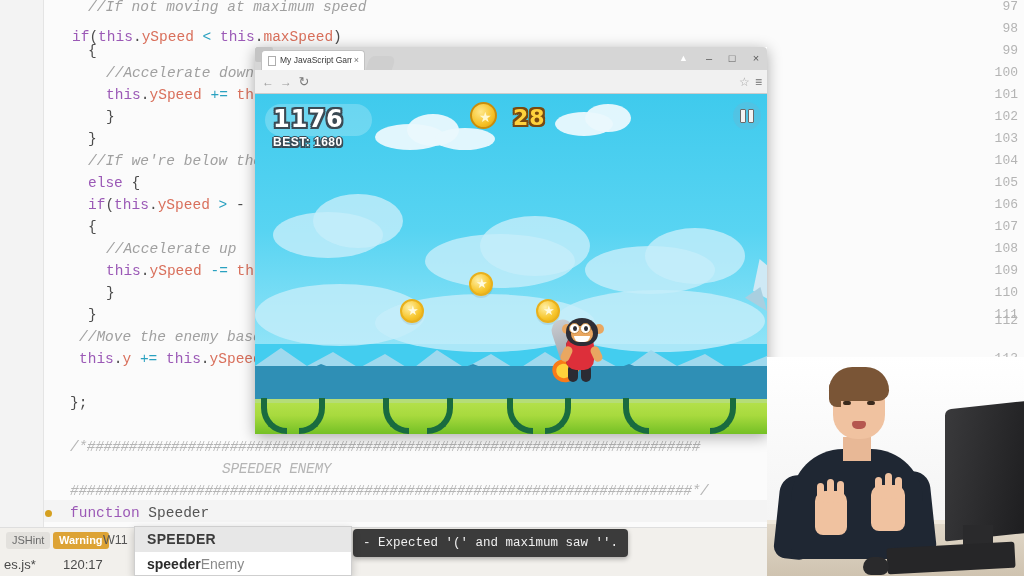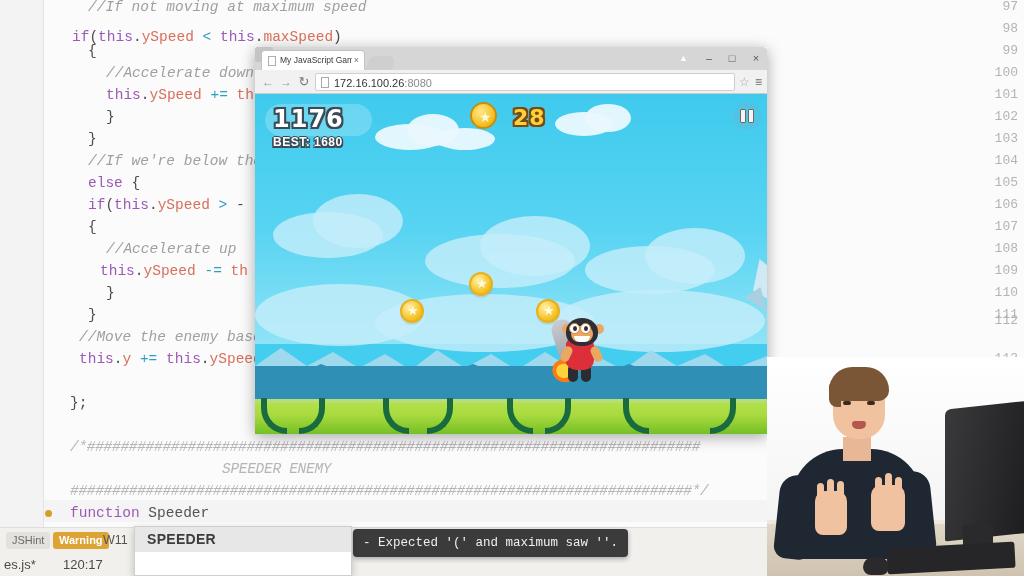--- a/index.html
+++ b/index.html
@@ -389,21 +389,21 @@
       <div class="codeline" style="top: 40px; left: 88px;"><span class="pnc">{</span></div>
       <div class="codeline" style="top: 62px; left: 106px;"><span class="cmt">//Accelerate down</span></div>
       <div class="codeline" style="top: 84px; left: 106px;"><span class="kw">this</span><span class="pnc">.</span><span class="prop">ySpeed</span><span class="pnc"> </span><span class="op">+=</span><span class="prop"> th</span></div>
       <div class="codeline" style="top: 106px; left: 106px;"><span class="pnc">}</span></div>
       <div class="codeline" style="top: 128px; left: 88px;"><span class="pnc">}</span></div>
       <div class="codeline" style="top: 150px; left: 88px;"><span class="cmt">//If we're below the</span></div>
       <div class="codeline" style="top: 172px; left: 88px;"><span class="kw">else</span><span class="pnc"> {</span></div>
       <div class="codeline" style="top: 194px; left: 88px;"><span class="kw">if</span><span class="pnc">(</span><span class="kw">this</span><span class="pnc">.</span><span class="prop">ySpeed</span><span class="pnc"> </span><span class="op">&gt;</span><span class="pnc"> -</span></div>
       <div class="codeline" style="top: 216px; left: 88px;"><span class="pnc">{</span></div>
       <div class="codeline" style="top: 238px; left: 106px;"><span class="cmt">//Accelerate up</span></div>
-      <div class="codeline" style="top: 260px; left: 100px;"><span class="kw">this</span><span class="pnc">.</span><span class="prop">ySpeed</span><span class="pnc"> </span><span class="op">-=</span><span class="prop"> th</span></div>
+      <div class="codeline" style="top: 260px; left: 106px;"><span class="kw">this</span><span class="pnc">.</span><span class="prop">ySpeed</span><span class="pnc"> </span><span class="op">-=</span><span class="prop"> th</span></div>
       <div class="codeline" style="top: 282px; left: 106px;"><span class="pnc">}</span></div>
       <div class="codeline" style="top: 304px; left: 88px;"><span class="pnc">}</span></div>
       <div class="codeline" style="top: 326px; left: 79px;"><span class="cmt">//Move the enemy base</span></div>
       <div class="codeline" style="top: 348px; left: 79px;"><span class="kw">this</span><span class="pnc">.</span><span class="prop">y</span><span class="pnc"> </span><span class="op">+=</span><span class="pnc"> </span><span class="kw">this</span><span class="pnc">.</span><span class="prop">ySpeed</span></div>
       <div class="codeline" style="top: 370px; left: 52px;"></div>
       <div class="codeline" style="top: 392px; left: 70px;"><span class="pnc">};</span></div>
       <div class="codeline" style="top: 414px; left: 52px;"></div>
       <div class="codeline" style="top: 436px; left: 70px;"><span class="hashcmt">/*#########################################################################</span></div>
       <div class="codeline" style="top: 458px; left: 222px;"><span class="hashcmt">SPEEDER ENEMY</span></div>
       <div class="codeline" style="top: 480px; left: 70px;"><span class="hashcmt">##########################################################################*/</span></div>
@@ -421,20 +421,21 @@
   <div id="statusrow2">
     <div class="statustext2" style="left:4px">es.js*</div>
     <div class="statustext2" style="left:63px">120:17</div>
   </div>
 </div>
 
 <div id="errtip">- Expected '(' and maximum saw ''.</div>
 
 <div id="autocomplete">
     <div class="acitem sel">SPEEDER</div>
+    <div class="acitem"><b>speeder</b><span class="dim">Enemy</span></div>
   </div>
 
 <svg id="cursor" width="16" height="22" viewBox="0 0 16 22">
   <path d="M1 1 L1 16 L5 12 L8 19 L11 18 L8 11 L13 11 Z" fill="#1a1a1a" stroke="#ffffff" stroke-width="1"></path>
 </svg>
 
 <div id="browser">
 
   <div id="chromebar">
     <div id="tab">
@@ -447,24 +448,20 @@
     <div id="wprof_i">▲</div>
     <div class="wbtn" id="wmin">–</div>
     <div class="wbtn" id="wmax">□</div>
     <div class="wbtn" id="wclose">×</div>
   </div>
 
   <div id="navbar">
     <div class="navicon" id="navback">←</div>
     <div class="navicon" id="navfwd">→</div>
     <div class="navicon" id="navrel">↻</div>
-    <div id="omnibox">
-      <div id="pageicon"></div>
-      <div id="urltext"><span>172.16.100.26</span><span class="port">:8080</span></div>
-    </div>
     <div id="starbtn">☆</div>
     <div id="menubtn">≡</div>
   </div>
 
   <div id="game">
     <div id="sky"></div>
 
     <div class="cloud" style="left:120px;top:30px;width:70px;height:26px;"></div>
     <div class="cloud" style="left:152px;top:20px;width:52px;height:32px;"></div>
     <div class="cloud" style="left:180px;top:34px;width:60px;height:22px;"></div>

